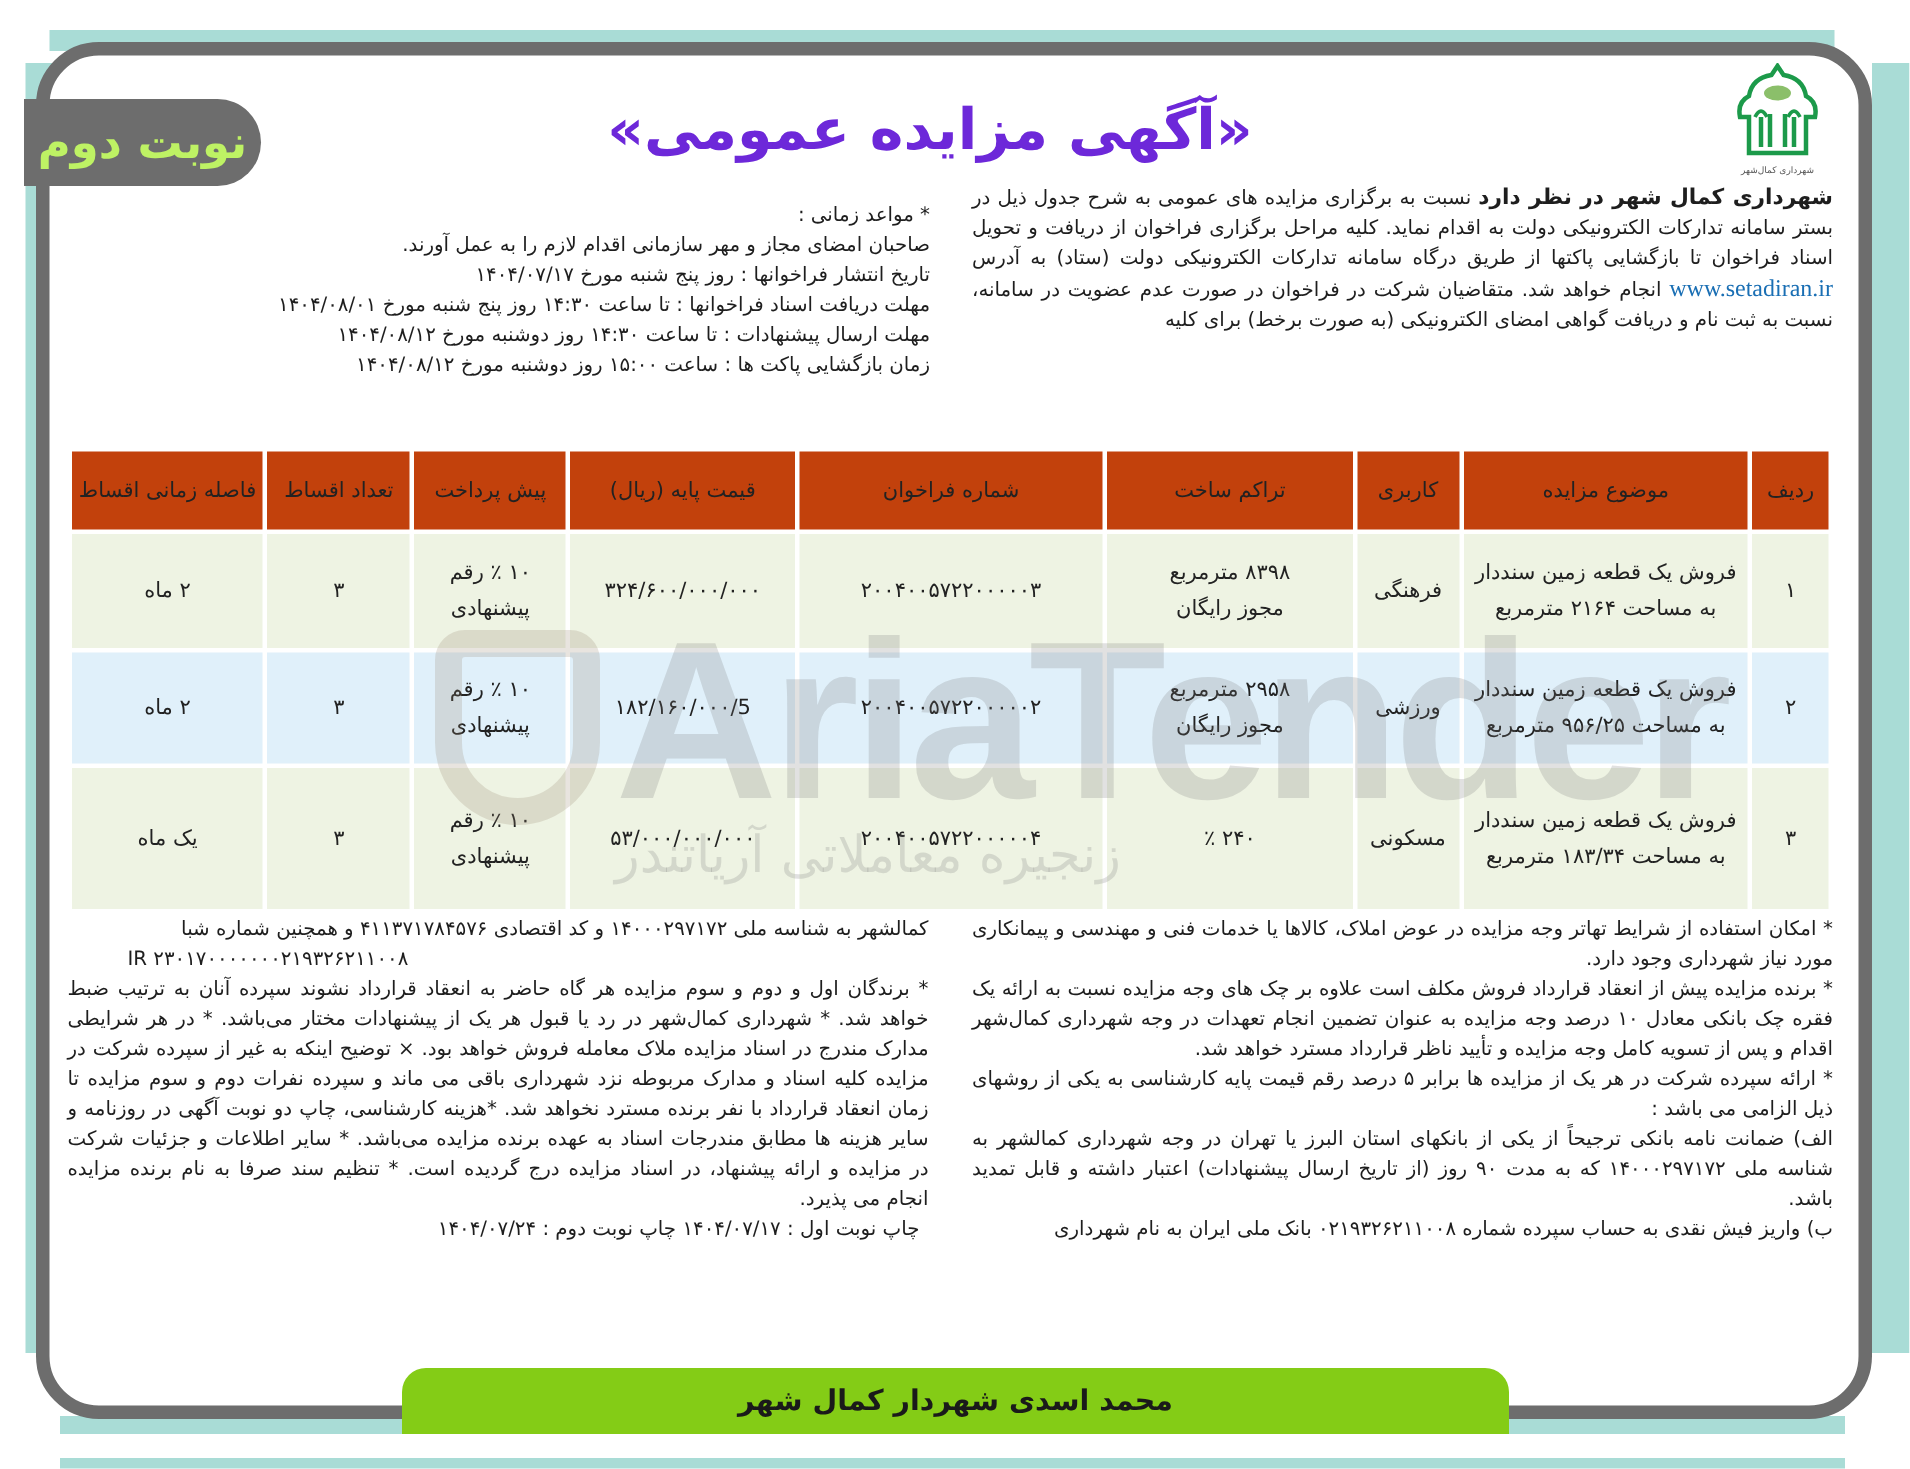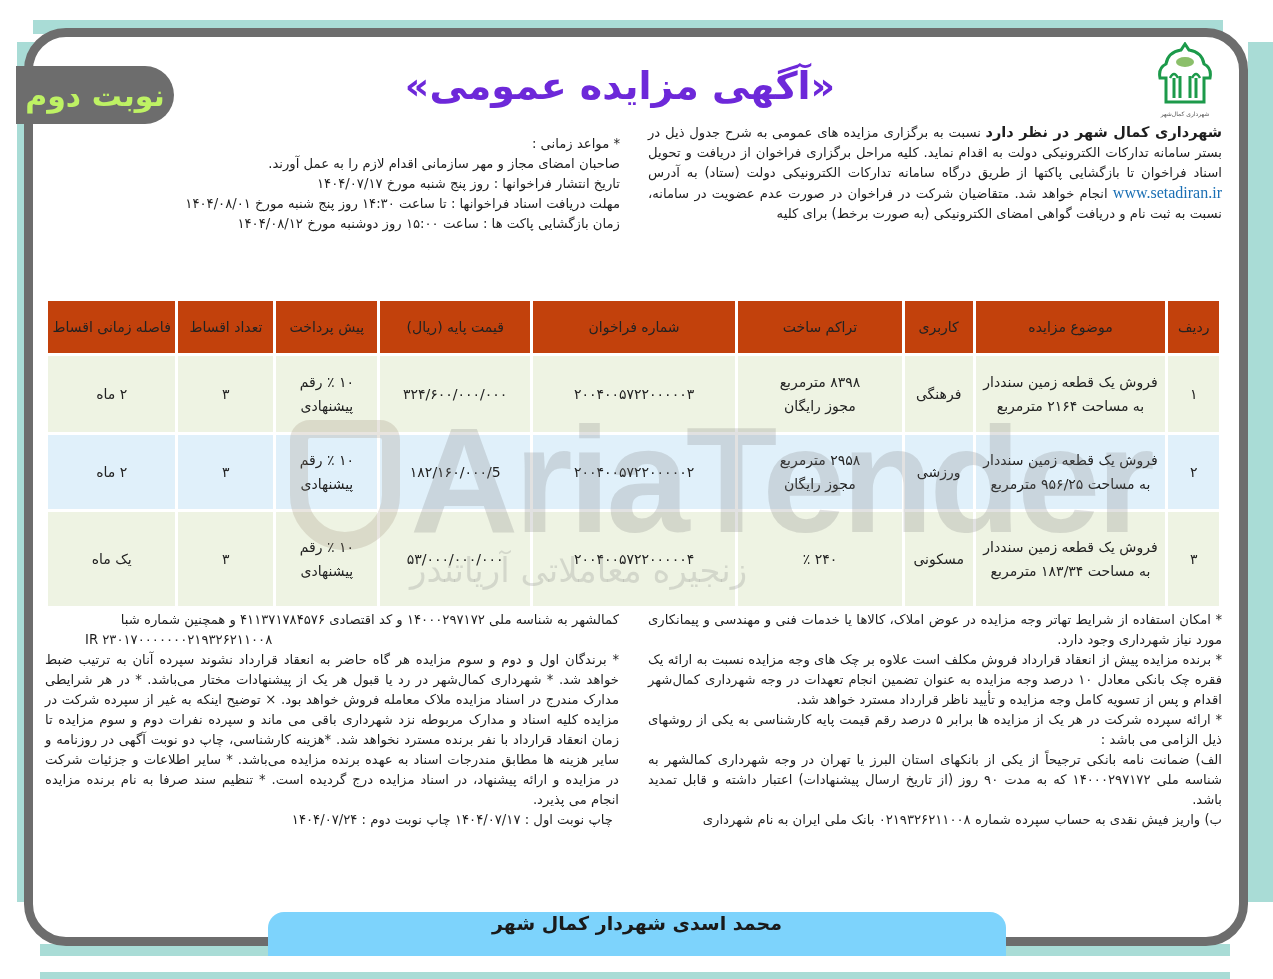--- a/index.html
+++ b/index.html
@@ -66,22 +66,22 @@
     .wm-text { position: absolute; left: 120px; top: 0; font-size: 150px; font-weight: bold; color: rgba(120,120,120,0.22); letter-spacing: -4px; font-family: "Liberation Sans", sans-serif; line-height: 160px; }
     .wm-shield { position: absolute; left: 0; top: 20px; width: 110px; height: 130px; border: 18px solid rgba(150,130,110,0.22); border-radius: 20px 20px 55px 55px; }
     .wm-sub { position: absolute; left: 120px; top: 150px; font-size: 34px; color: rgba(120,120,120,0.22); letter-spacing: 18px; direction: rtl; }
 
     .terms-r { position: absolute; left: 648px; top: 610px; width: 574px; }
     .terms-l { position: absolute; left: 45px; top: 610px; width: 574px; }
     .terms-l .iban { text-align: left; direction: ltr; padding-left: 40px; }
 
     .footer-bar {
       position: absolute; left: 268px; top: 912px; width: 738px; height: 44px;
-      background: #7dd3fc; border-radius: 16px 16px 0 0;
-      display: flex; justify-content: center;
+      background: #84cc16; border-radius: 16px 16px 0 0;
+      display: flex; align-items: center; justify-content: center;
       font-weight: bold; font-size: 19px; color: #1a1a1a;
     }
   </style>
 </head>
 <body>
 
 <div class="teal-top"></div>
 <div class="teal-left"></div>
 <div class="teal-right"></div>
 <div class="teal-bottom"></div>
@@ -105,20 +105,21 @@
 
 <div class="text intro">
   <b>شهرداری کمال شهر در نظر دارد</b><span> نسبت به برگزاری مزایده های عمومی به شرح جدول ذیل در بستر سامانه تدارکات الکترونیکی دولت به اقدام نماید. کلیه مراحل برگزاری فراخوان از دریافت و تحویل اسناد فراخوان تا بازگشایی پاکتها از طریق درگاه سامانه تدارکات الکترونیکی دولت (ستاد) به آدرس </span><span class="link">www.setadiran.ir</span><span> انجام خواهد شد. متقاضیان شرکت در فراخوان در صورت عدم عضویت در سامانه، نسبت به ثبت نام و دریافت گواهی امضای الکترونیکی (به صورت برخط) برای کلیه</span>
 </div>
 
 <div class="text dates">
   <div>* مواعد زمانی :</div>
   <div>صاحبان امضای مجاز و مهر سازمانی اقدام لازم را به عمل آورند.</div>
   <div>تاریخ انتشار فراخوانها : روز پنج شنبه مورخ ۱۴۰۴/۰۷/۱۷</div>
   <div>مهلت دریافت اسناد فراخوانها : تا ساعت ۱۴:۳۰ روز پنج شنبه مورخ ۱۴۰۴/۰۸/۰۱</div>
+  <div>مهلت ارسال پیشنهادات : تا ساعت ۱۴:۳۰ روز دوشنبه مورخ ۱۴۰۴/۰۸/۱۲</div>
   <div>زمان بازگشایی پاکت ها : ساعت ۱۵:۰۰ روز دوشنبه مورخ ۱۴۰۴/۰۸/۱۲</div>
 </div>
 
 <table class="grid">
   <colgroup>
     <col style="width:50px">
       <col style="width:188px">
       <col style="width:67px">
       <col style="width:162px">
       <col style="width:200px">

